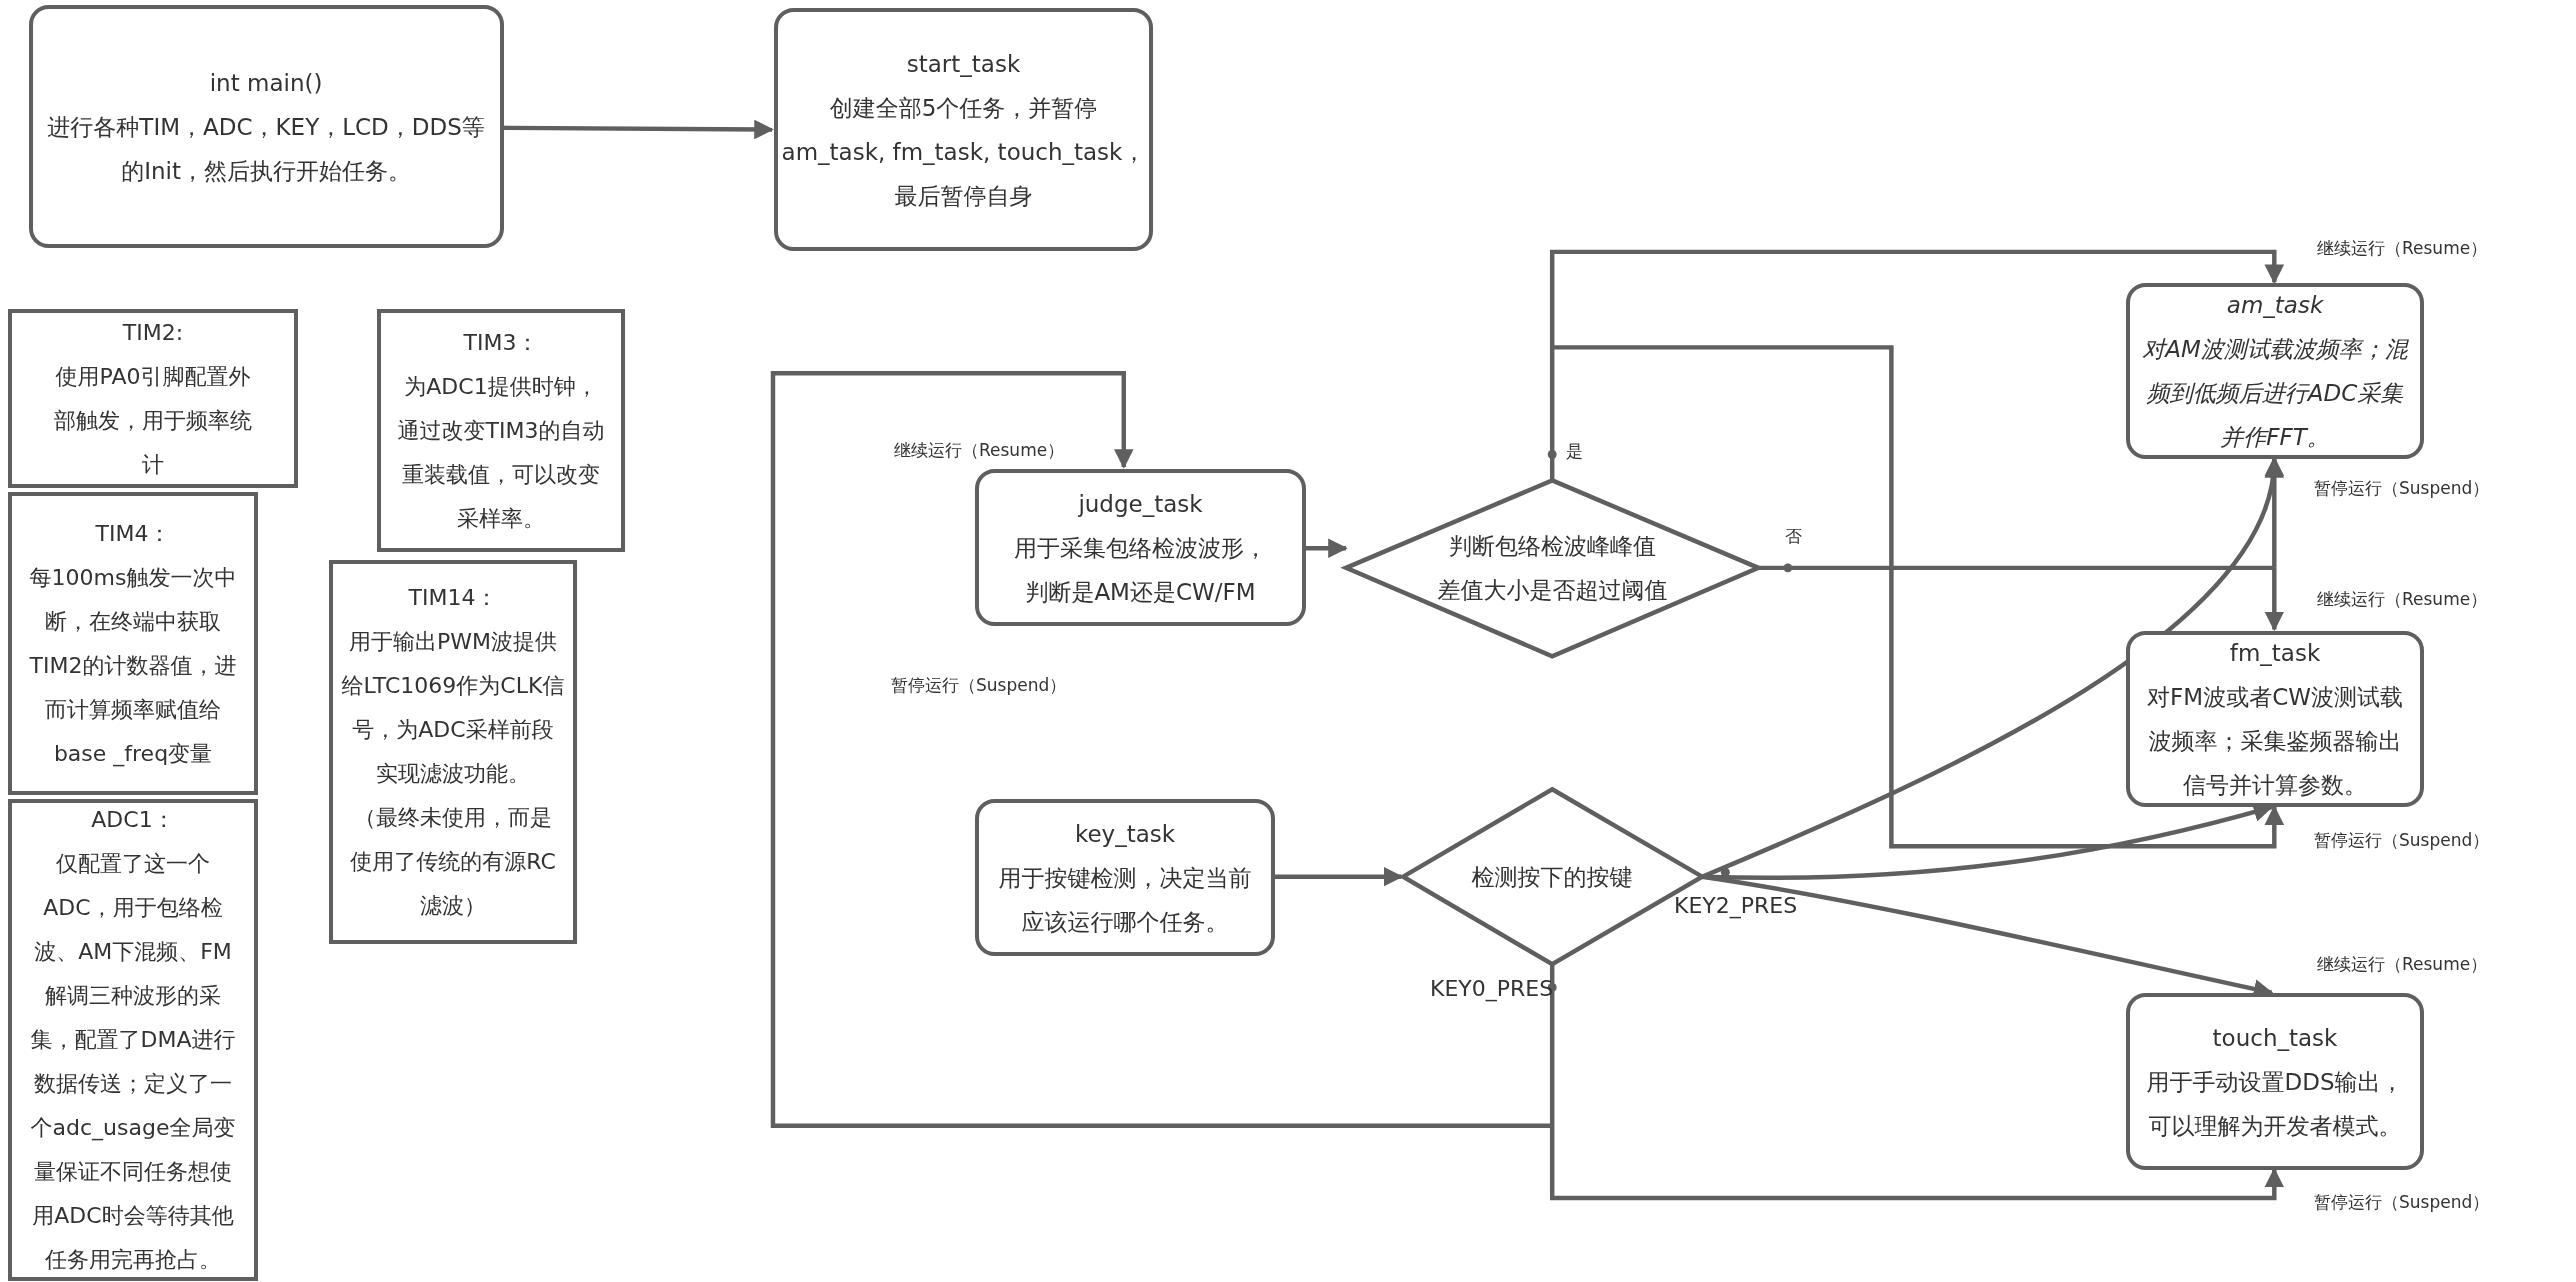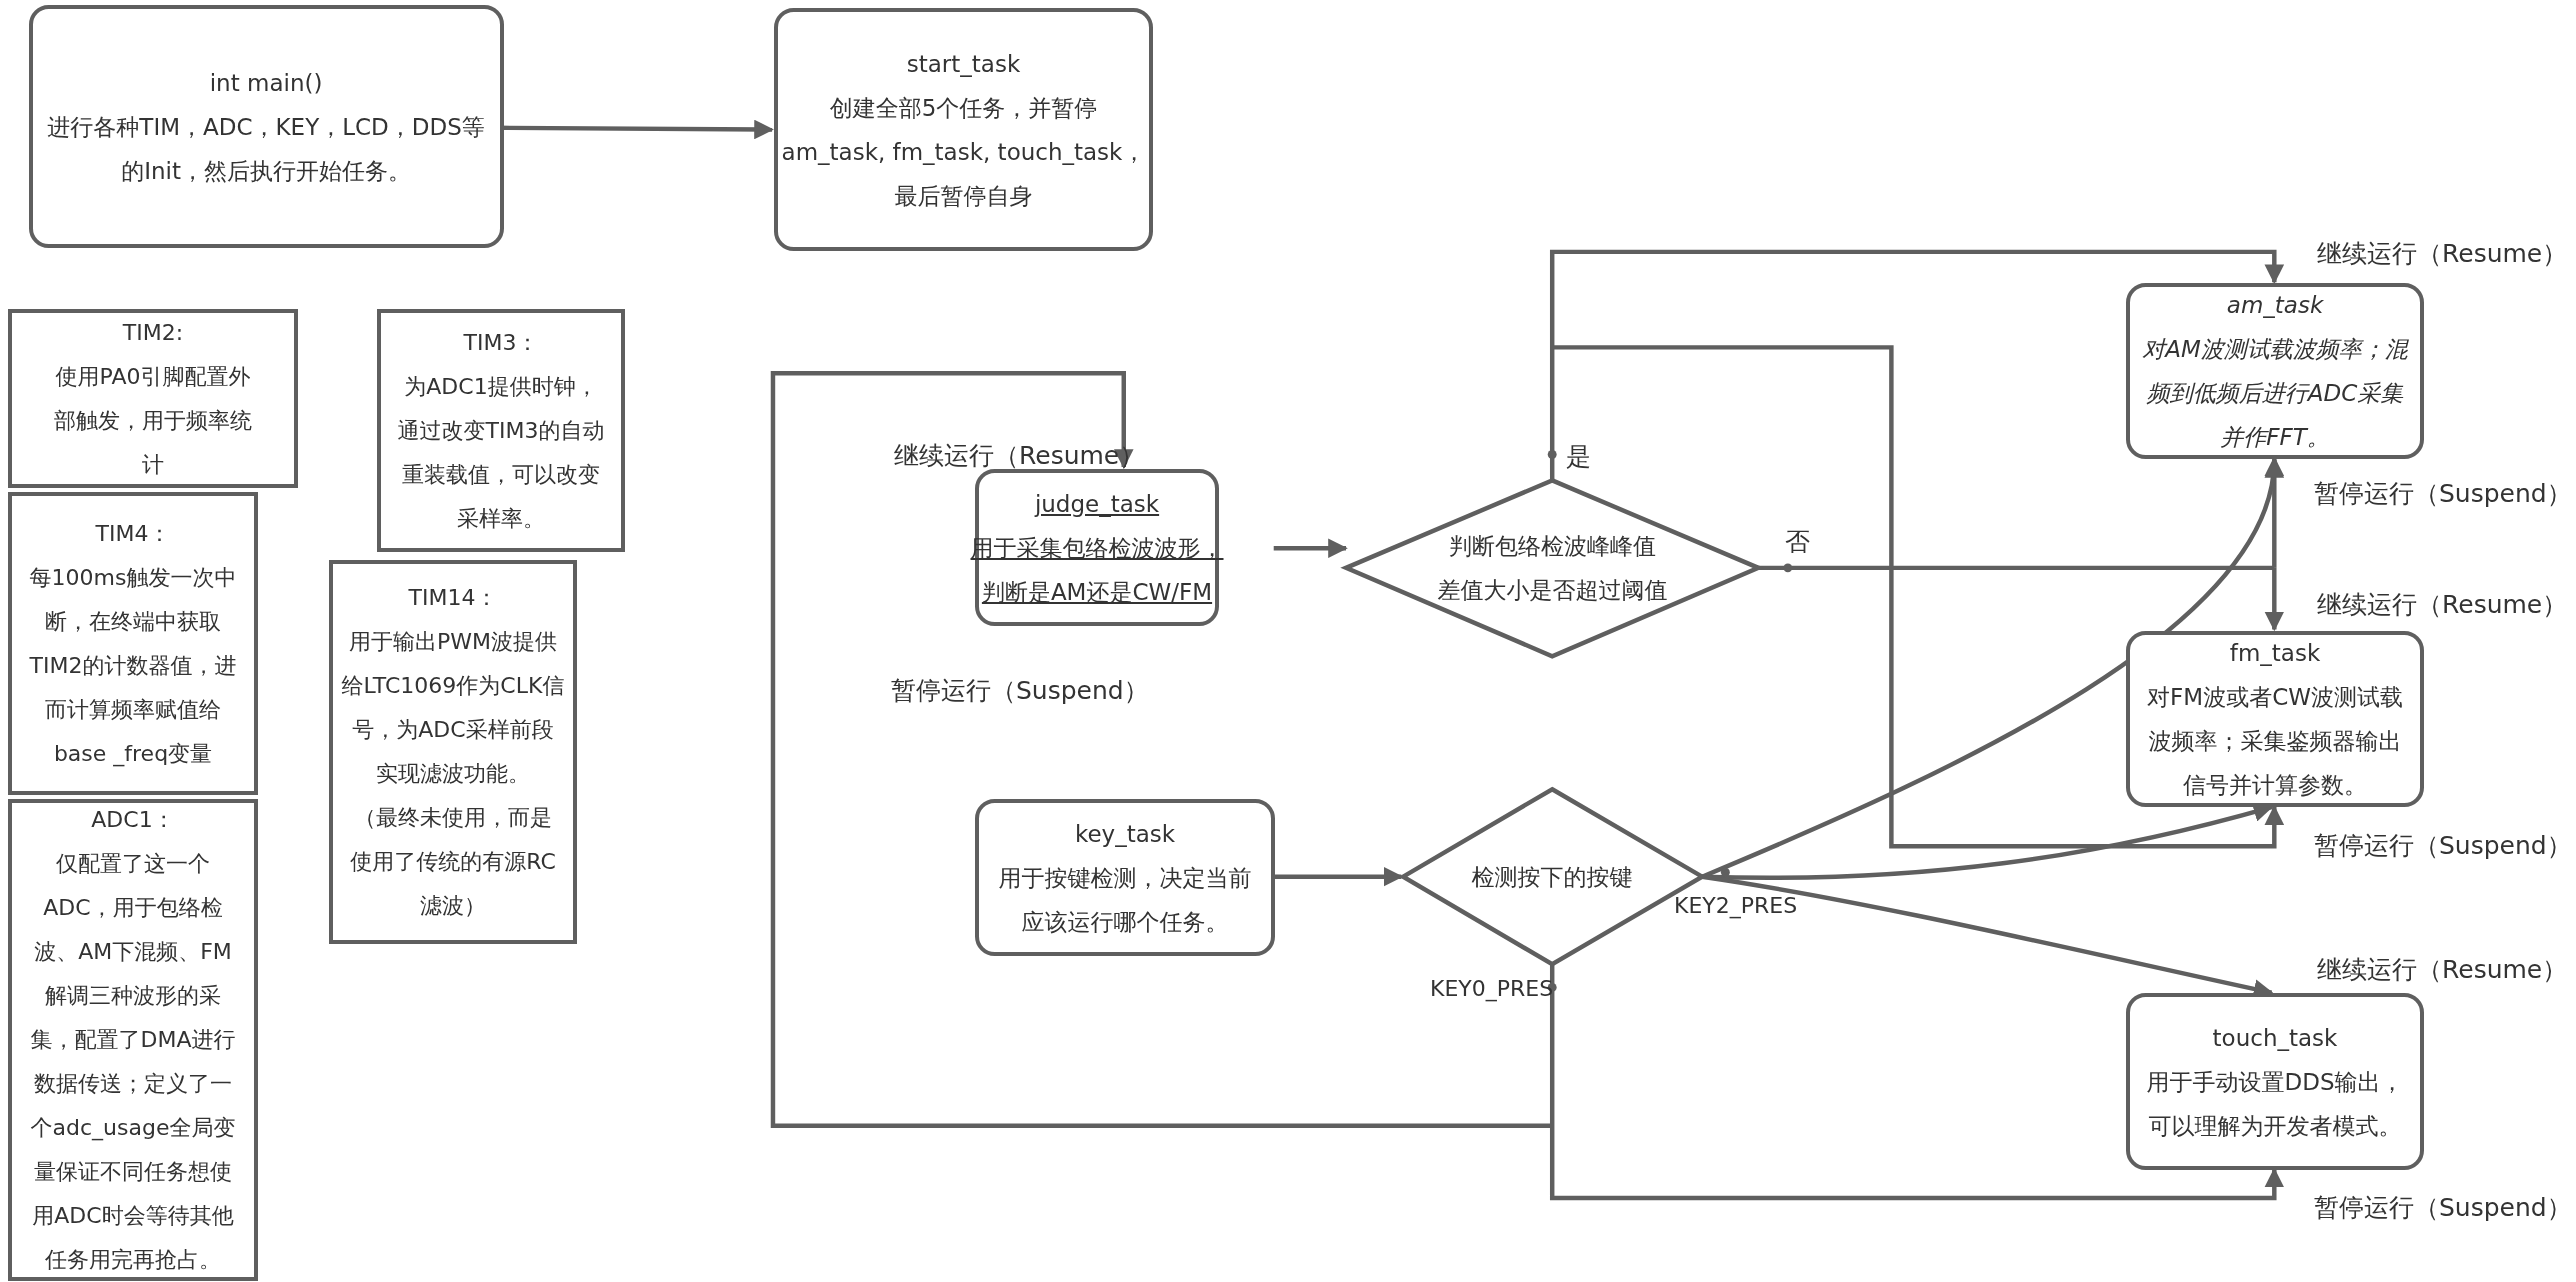--- a/index.html
+++ b/index.html
@@ -6,21 +6,21 @@
   body { width:2576px; height:1283px; position:relative; overflow:hidden;
          font-family:"DejaVu Sans","Liberation Sans",sans-serif; color:#333333; }
   .node { position:absolute; box-sizing:border-box; border:4.5px solid #5f5f5f; background:#fff;
           display:flex; flex-direction:column; align-items:center; justify-content:center;
           text-align:center; font-size:23px; line-height:44px; }
   .rounded { border-radius:19.6px; }
   .note { position:absolute; box-sizing:border-box; border:4.5px solid #5f5f5f; background:#fff;
           display:flex; flex-direction:column; align-items:center; justify-content:center;
           text-align:center; font-size:22px; line-height:44px; padding:0 9px; }
   .line { display:block; white-space:nowrap; }
-  .label { position:absolute; font-size:25px; white-space:nowrap; color:#333; }
+  .label { position:absolute; font-size:17px; white-space:nowrap; color:#333; }
   .dlabel { position:absolute; font-size:23px; line-height:44px; text-align:center; white-space:nowrap; }
   svg { position:absolute; left:0; top:0; }
 </style>
 </head>
 <body>
 
 <svg width="2576" height="1283" viewBox="0 0 2886 1437">
   <defs>
     <marker id="arr" markerWidth="10" markerHeight="10" refX="9" refY="5" orient="auto" markerUnits="userSpaceOnUse" viewBox="0 0 10 10">
       <path d="M0,0 L10,5 L0,10 z" fill="#5f5f5f"></path>
@@ -109,21 +109,21 @@
   <span class="line">TIM14：</span>
   <span class="line">用于输出PWM波提供</span>
   <span class="line">给LTC1069作为CLK信</span>
   <span class="line">号，为ADC采样前段</span>
   <span class="line">实现滤波功能。</span>
   <span class="line">（最终未使用，而是</span>
   <span class="line">使用了传统的有源RC</span>
   <span class="line">滤波）</span>
 </div>
 
-<div class="node rounded" style="left:975px;top:469px;width:244px;height:157px;text-decoration:underline;">
+<div class="node rounded" style="left:975px;top:469px;width:331px;height:157px;">
   <span class="line">judge_task</span>
   <span class="line">用于采集包络检波波形，</span>
   <span class="line">判断是AM还是CW/FM</span>
 </div>
 
 <div class="node rounded" style="left:975px;top:799px;width:300px;height:157px;">
   <span class="line">key_task</span>
   <span class="line">用于按键检测，决定当前</span>
   <span class="line">应该运行哪个任务。</span>
 </div>

